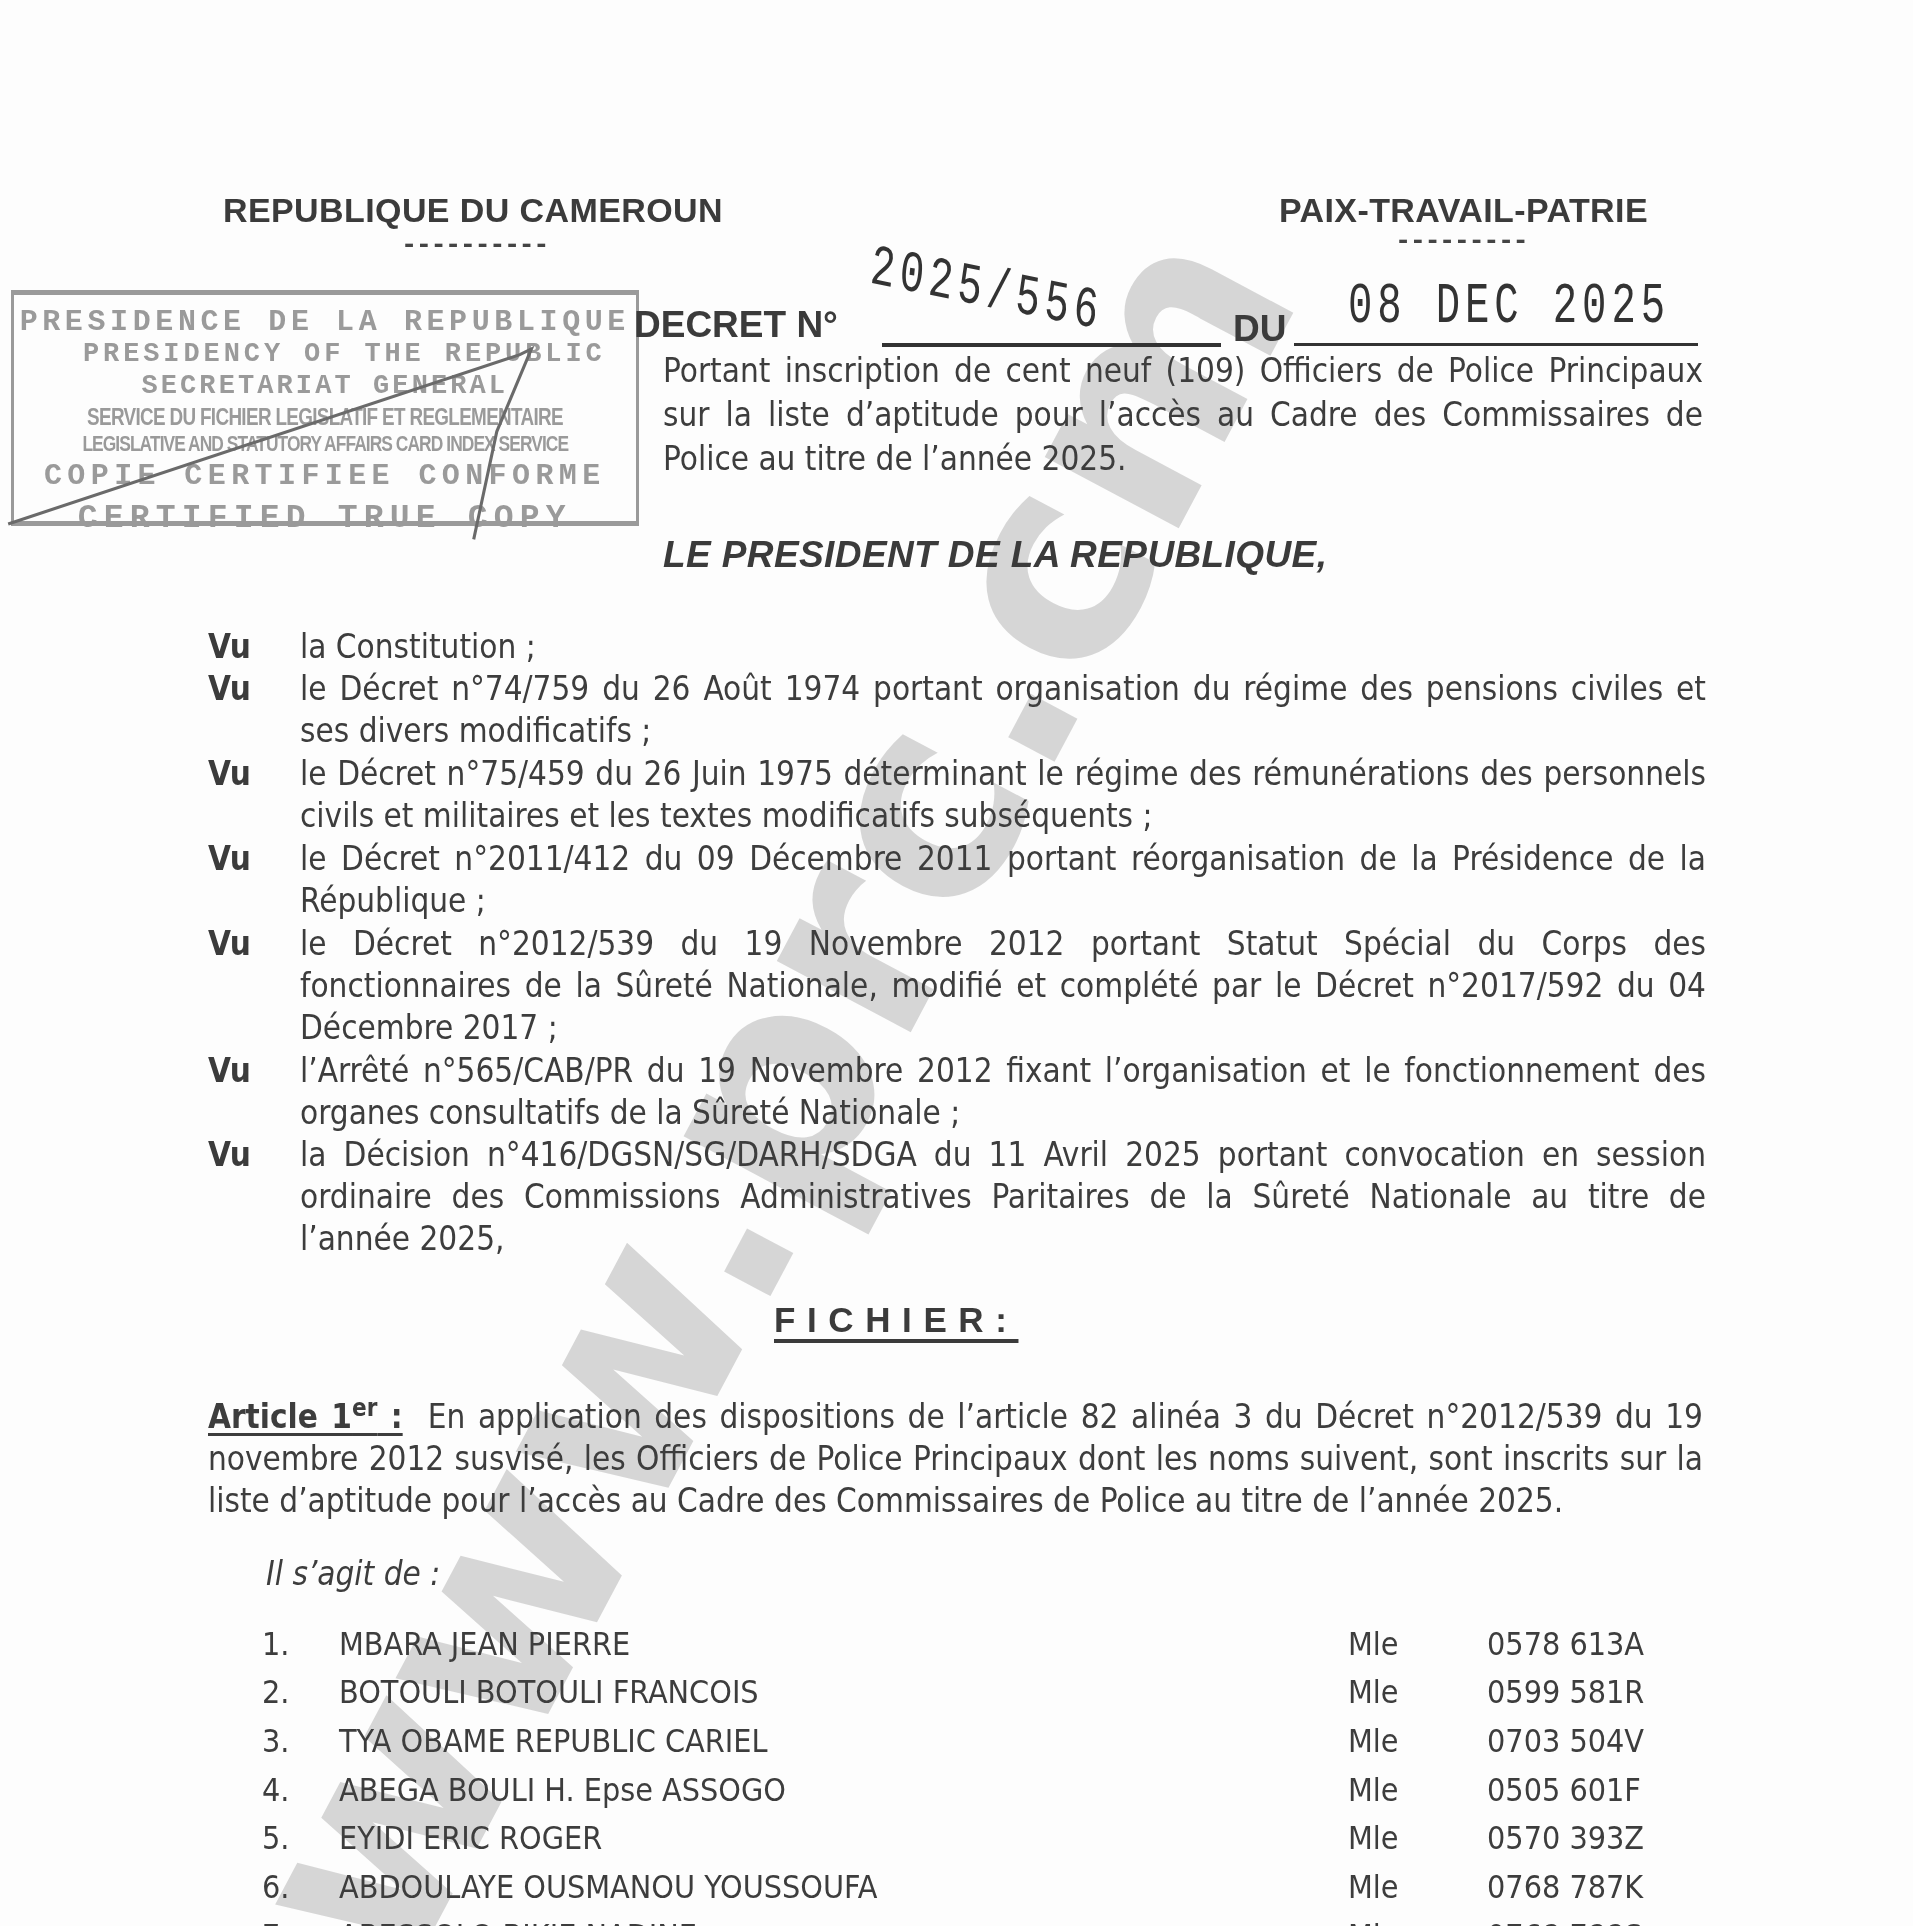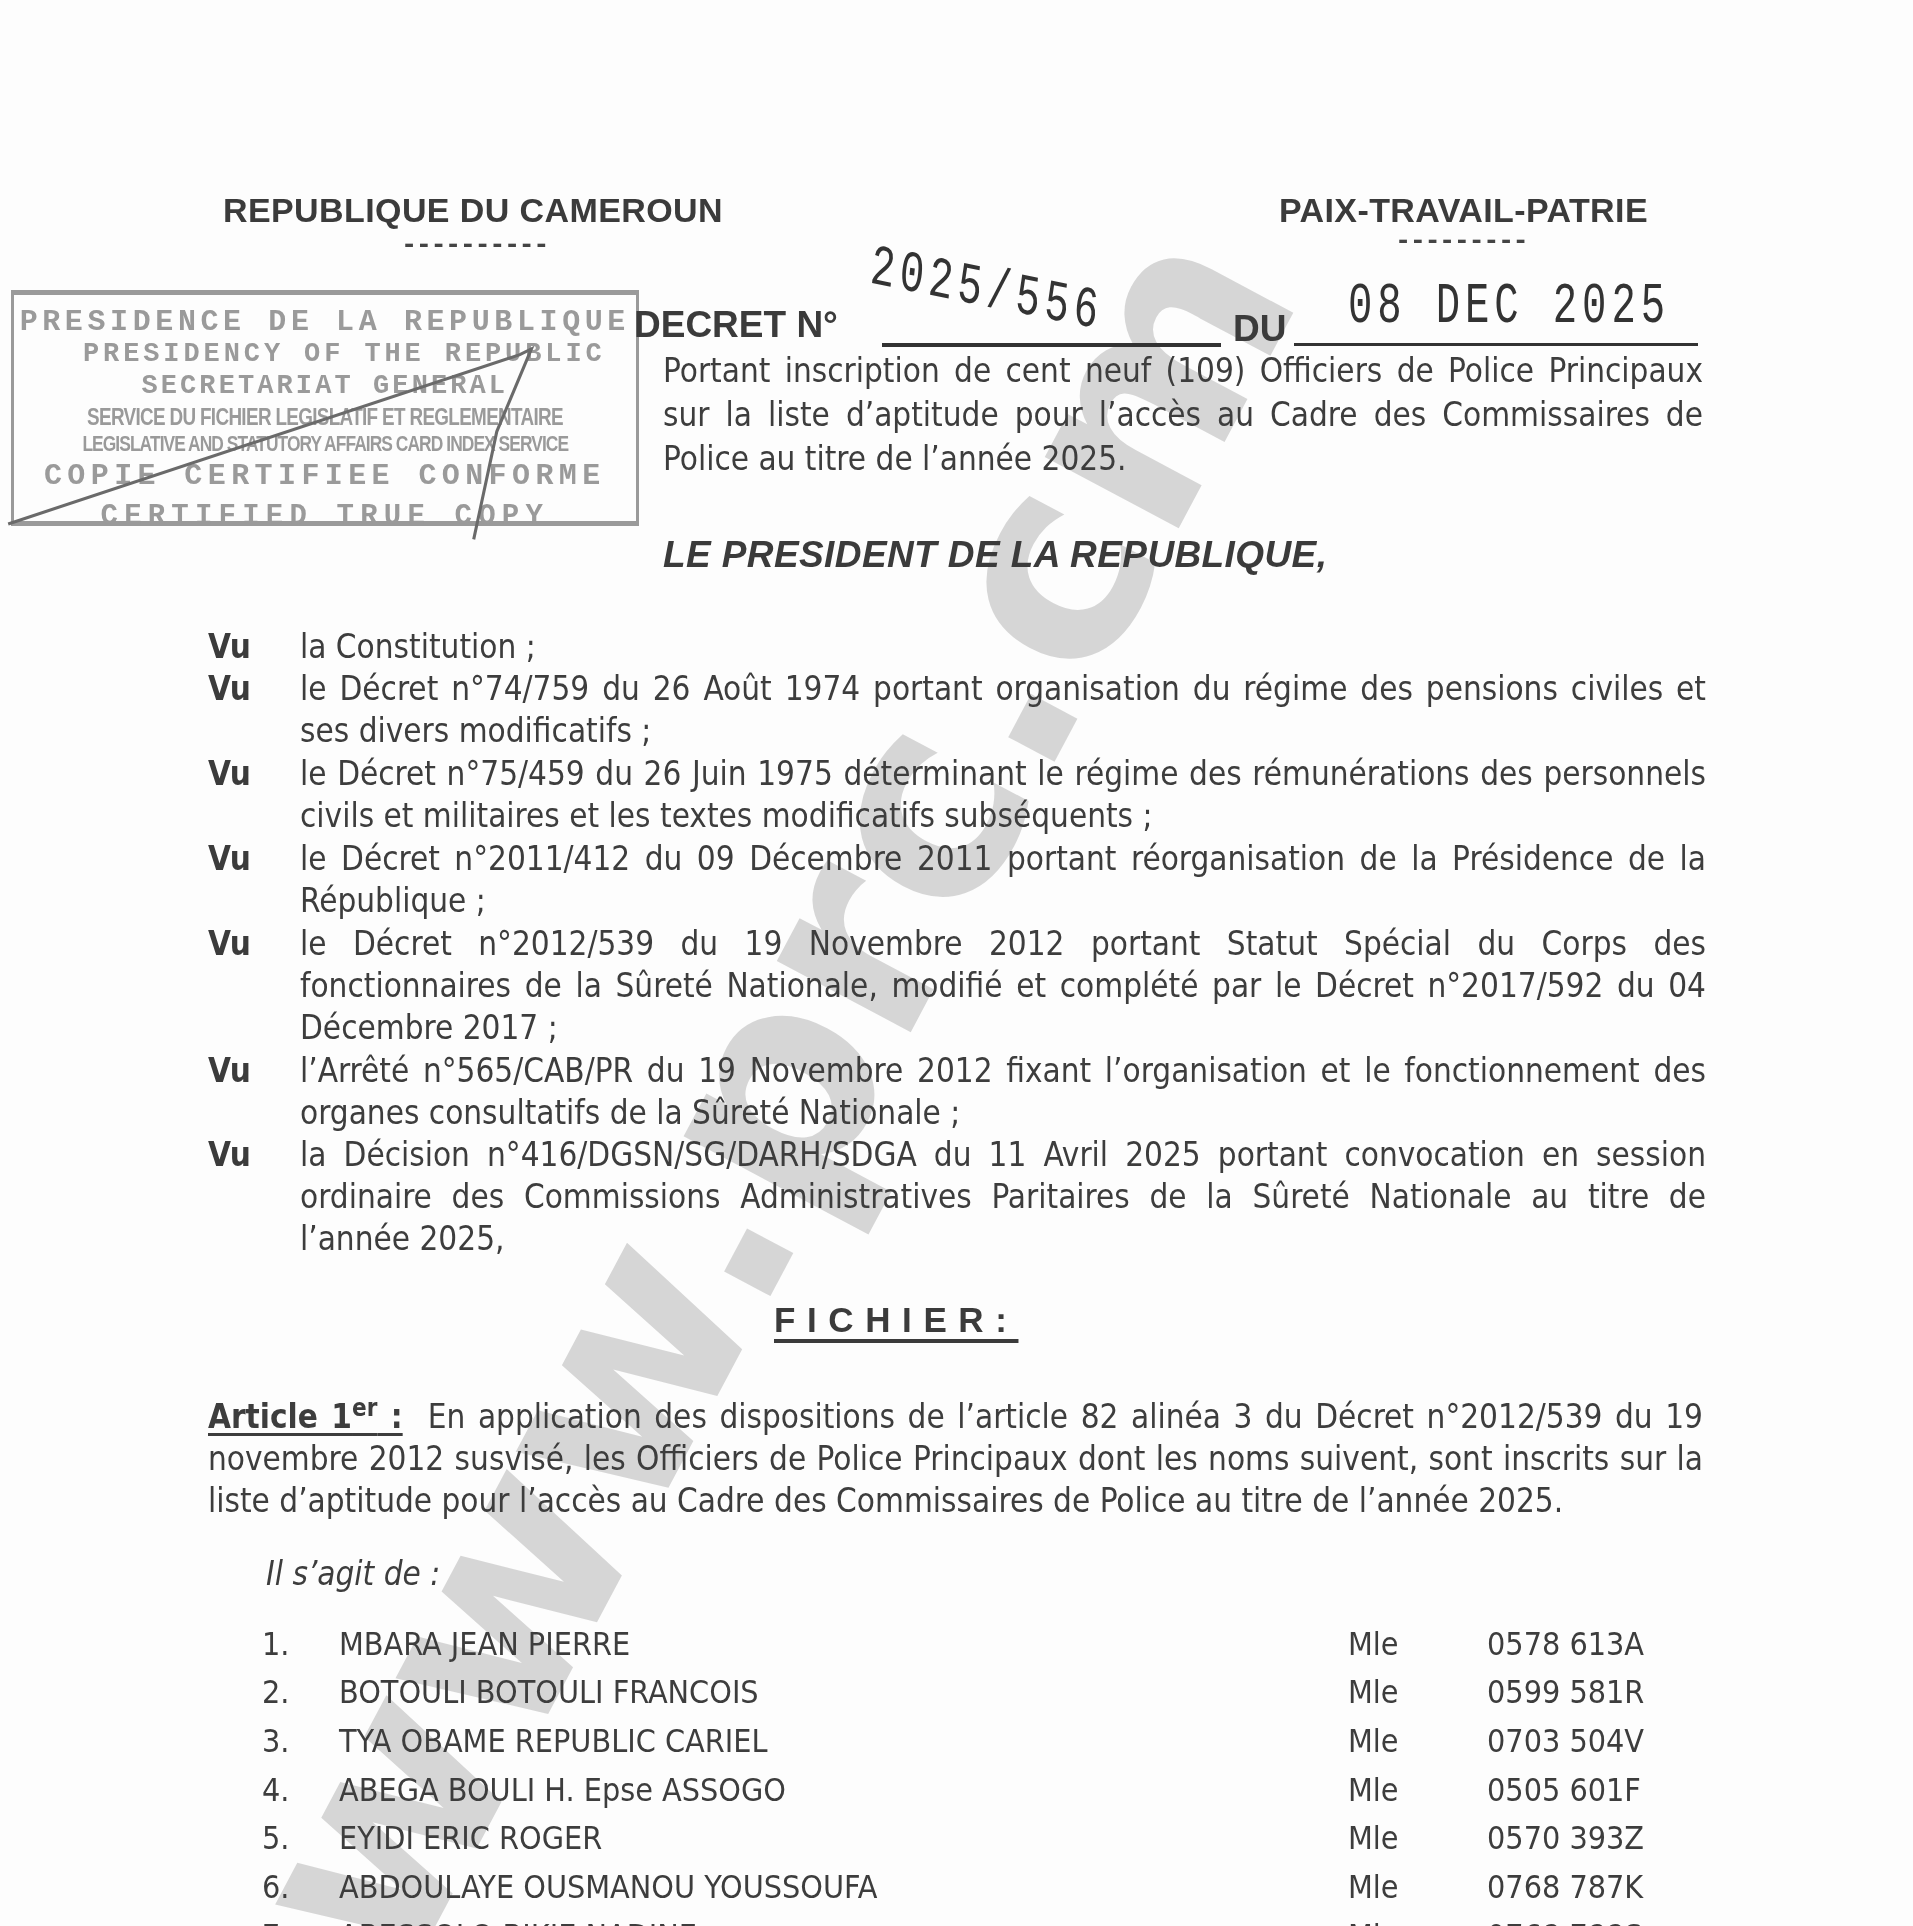--- a/index.html
+++ b/index.html
@@ -11,21 +11,21 @@
   .dash { font-family:"Liberation Mono", monospace; font-weight:bold; font-size:27px; color:#444; letter-spacing:-1.5px; }
   .stamp { left:10.8px; top:290px; width:628px; height:236px; border:3.9px solid #9a9a9a; border-top-width:5.4px; border-bottom-width:5.4px;
            color:#9a9a9a; font-family:"Liberation Mono", monospace; font-weight:bold; text-align:center; box-sizing:border-box; }
   .stamp div { white-space:nowrap; line-height:1; }
   .s1 { font-size:30px; letter-spacing:4.6px; margin-top:11.6px; }
   .s2 { font-size:27px; letter-spacing:3.9px; margin-top:4.6px;margin-left:39px; }
   .s3 { font-size:27px; letter-spacing:3.1px; margin-top:4.6px; }
   .s4 { font-family:"Liberation Sans", sans-serif; font-size:23px; letter-spacing:-0.8px; margin-top:6.2px; transform:scaleX(0.82); }
   .s5 { font-family:"Liberation Sans", sans-serif; font-size:22.3px; letter-spacing:-1.2px; margin-top:3.9px; transform:scaleX(0.78); }
   .s6 { font-size:30px; letter-spacing:5.4px; margin-top:5.4px; }
-  .s7 { font-size:29px; letter-spacing:6.2px; margin-top:11px; }
+  .s7 { font-size:33px; letter-spacing:6.2px; margin-top:11px; }
   .decret-no { font-family:"Liberation Sans", sans-serif; font-weight:bold; font-size:37px; color:#3b3b3b; }
   .hand { font-family:"Liberation Mono", monospace; font-size:58px; color:#333; letter-spacing:7px; transform:scaleX(0.7); transform-origin:left top; }
   .uline { height:3.9px; background:#333; }
   .body { font-size:33px; line-height:44px; color:#3d3d3d; text-align:justify; }
   .pres { font-family:"Liberation Sans", sans-serif; font-weight:bold; font-size:37px; color:#3b3b3b; letter-spacing:0.4px;font-style:italic; }
   .vu-row { position:absolute; left:208px; width:1499px; }
   .vu-lbl { position:absolute; left:0; top:0; font-weight:bold; font-size:33px; line-height:42px; color:#3b3b3b; }
   .vu-txt { position:absolute; left:92px; width:1406px; font-size:33px; line-height:42px; text-align:justify; text-align-last:left; color:#3d3d3d; }
   .decrete { font-family:"Liberation Sans", sans-serif; font-weight:bold; font-size:35px; letter-spacing:11.6px; text-decoration:underline; text-decoration-thickness:3.9px; text-underline-offset:7px; color:#3b3b3b; }
   .art { left:208px; width:1495px; font-size:33px; line-height:42px; text-align:justify; text-align-last:left; color:#3d3d3d; }

